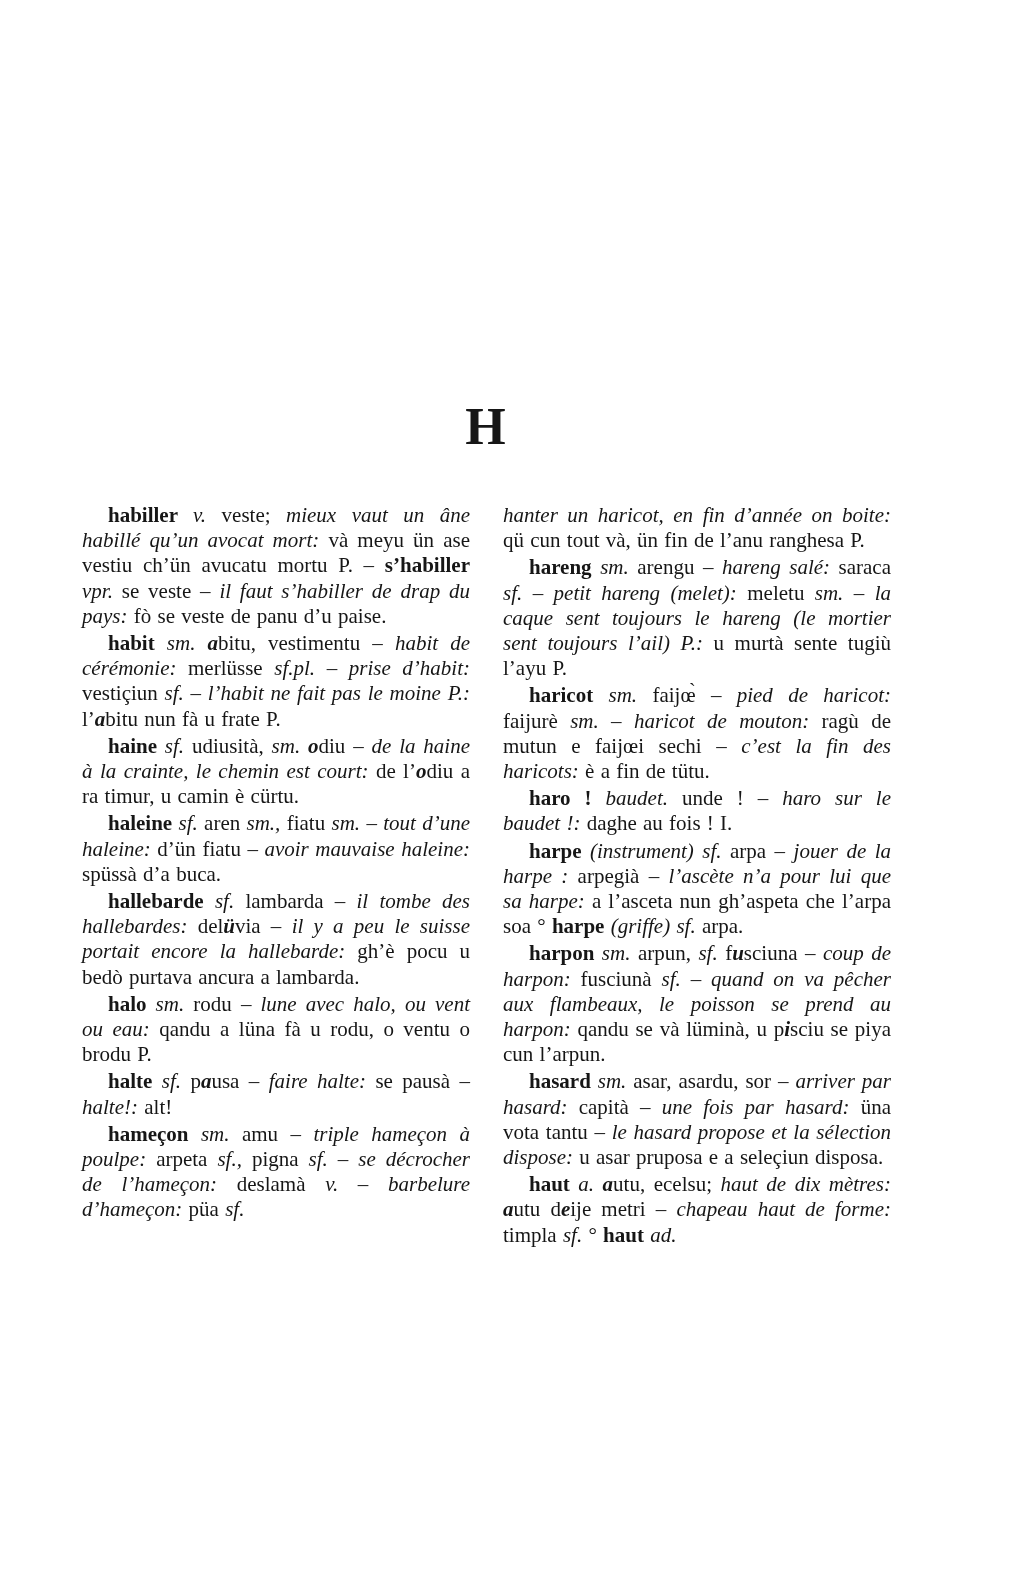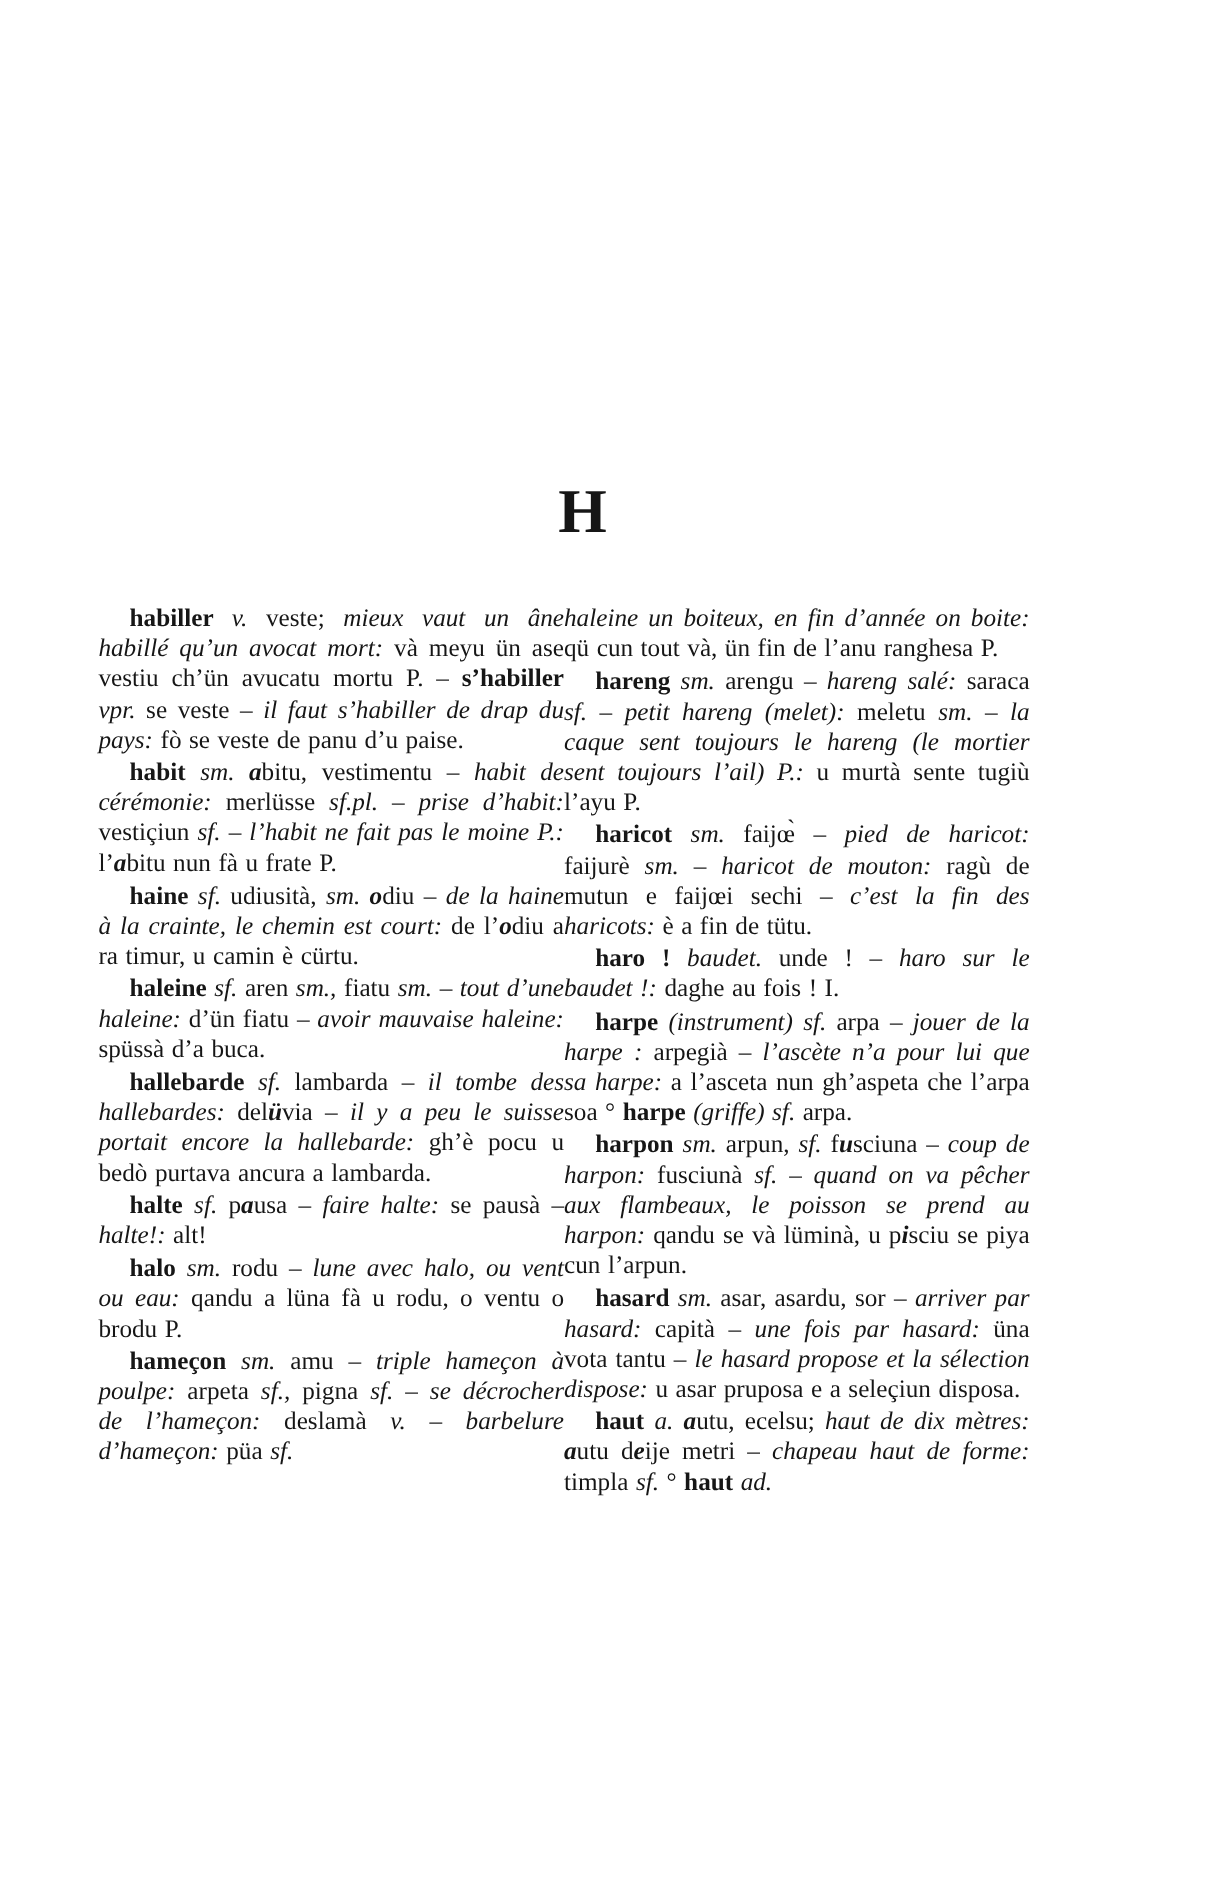--- a/index.html
+++ b/index.html
@@ -23,20 +23,21 @@
     font-weight: 700;
     letter-spacing: 1px;
     margin: 0;
   }
   .columns {
     position: absolute;
     top: 503px;
     left: 82px;
     width: 810px;
     display: flex;
+    gap: 33px;
   }
   .col { width: 388px; }
   p.entry {
     margin: 0;
     font-size: 21px;
     line-height: 25.2px;
     text-align: justify;
     text-indent: 26px;
     word-spacing: 1px;
   }
@@ -53,26 +54,26 @@
 <div class="page">
   <h1 class="section-heading">H</h1>
 
   <div class="columns">
     <div class="col">
         <p class="entry"><span class="seg-b">habiller </span><span class="seg-i">v. </span><span class="seg-n">veste; </span><span class="seg-i">mieux vaut un âne habillé qu’un avocat mort: </span><span class="seg-n">và meyu ün ase vestiu ch’ün avucatu mortu P. – </span><span class="seg-b">s’habiller </span><span class="seg-i">vpr. </span><span class="seg-n">se veste – </span><span class="seg-i">il faut s’habiller de drap du pays: </span><span class="seg-n">fò se veste de panu d’u paise.</span></p>
         <p class="entry"><span class="seg-b">habit </span><span class="seg-i">sm. </span><span class="seg-bi">a</span><span class="seg-n">bitu, vestimentu – </span><span class="seg-i">habit de cérémonie: </span><span class="seg-n">merlüsse </span><span class="seg-i">sf.pl. </span><span class="seg-n">– </span><span class="seg-i">prise d’habit: </span><span class="seg-n">vestiçiun </span><span class="seg-i">sf. </span><span class="seg-n">– </span><span class="seg-i">l’habit ne fait pas le moine P.: </span><span class="seg-n">l’</span><span class="seg-bi">a</span><span class="seg-n">bitu nun fà u frate P.</span></p>
         <p class="entry"><span class="seg-b">haine </span><span class="seg-i">sf. </span><span class="seg-n">udiusità, </span><span class="seg-i">sm. </span><span class="seg-bi">o</span><span class="seg-n">diu – </span><span class="seg-i">de la haine à la crainte, le chemin est court: </span><span class="seg-n">de l’</span><span class="seg-bi">o</span><span class="seg-n">diu a ra timur, u camin è cürtu.</span></p>
         <p class="entry"><span class="seg-b">haleine </span><span class="seg-i">sf. </span><span class="seg-n">aren </span><span class="seg-i">sm., </span><span class="seg-n">fiatu </span><span class="seg-i">sm. </span><span class="seg-n">– </span><span class="seg-i">tout d’une haleine: </span><span class="seg-n">d’ün fiatu – </span><span class="seg-i">avoir mauvaise haleine: </span><span class="seg-n">spüssà d’a buca.</span></p>
         <p class="entry"><span class="seg-b">hallebarde </span><span class="seg-i">sf. </span><span class="seg-n">lambarda – </span><span class="seg-i">il tombe des hallebardes: </span><span class="seg-n">del</span><span class="seg-bi">ü</span><span class="seg-n">via – </span><span class="seg-i">il y a peu le suisse portait encore la hallebarde: </span><span class="seg-n">gh’è pocu u bedò purtava ancura a lambarda.</span></p>
+        <p class="entry"><span class="seg-b">halo </span><span class="seg-i">sm. </span><span class="seg-n">rodu – </span><span class="seg-i">lune avec halo, ou vent ou eau: </span><span class="seg-n">qandu a lüna fà u rodu, o ventu o brodu P.</span></p>
         <p class="entry"><span class="seg-b">halte </span><span class="seg-i">sf. </span><span class="seg-n">p</span><span class="seg-bi">a</span><span class="seg-n">usa – </span><span class="seg-i">faire halte: </span><span class="seg-n">se pausà – </span><span class="seg-i">halte!: </span><span class="seg-n">alt!</span></p>
-        <p class="entry"><span class="seg-b">halo </span><span class="seg-i">sm. </span><span class="seg-n">rodu – </span><span class="seg-i">lune avec halo, ou vent ou eau: </span><span class="seg-n">qandu a lüna fà u rodu, o ventu o brodu P.</span></p>
         <p class="entry"><span class="seg-b">hameçon </span><span class="seg-i">sm. </span><span class="seg-n">amu – </span><span class="seg-i">triple hameçon à poulpe: </span><span class="seg-n">arpeta </span><span class="seg-i">sf., </span><span class="seg-n">pigna </span><span class="seg-i">sf. </span><span class="seg-n">– </span><span class="seg-i">se décrocher de l’hameçon: </span><span class="seg-n">deslamà </span><span class="seg-i">v. </span><span class="seg-n">– </span><span class="seg-i">barbelure d’hameçon: </span><span class="seg-n">püa </span><span class="seg-i">sf.</span></p>
       </div>
     <div class="col">
-        <p class="entry no-indent"><span class="seg-i">haleine un boiteux, en fin d’année on boite: </span><span class="seg-n">qü cun tout và, ün fin de l’anu ranghesa P.</span></p>
+        <p class="entry no-indent"><span class="seg-i">hanter un haricot, en fin d’année on boite: </span><span class="seg-n">qü cun tout và, ün fin de l’anu ranghesa P.</span></p>
         <p class="entry"><span class="seg-b">hareng </span><span class="seg-i">sm. </span><span class="seg-n">arengu – </span><span class="seg-i">hareng salé: </span><span class="seg-n">saraca </span><span class="seg-i">sf. </span><span class="seg-n">– </span><span class="seg-i">petit hareng (melet): </span><span class="seg-n">meletu </span><span class="seg-i">sm. </span><span class="seg-n">– </span><span class="seg-i">la caque sent toujours le hareng (le mortier sent toujours l’ail) P.: </span><span class="seg-n">u murtà sente tugiù l’ayu P.</span></p>
         <p class="entry"><span class="seg-b">haricot </span><span class="seg-i">sm. </span><span class="seg-n">faijœ̀ – </span><span class="seg-i">pied de haricot: </span><span class="seg-n">faijurè </span><span class="seg-i">sm. </span><span class="seg-n">– </span><span class="seg-i">haricot de mouton: </span><span class="seg-n">ragù de mutun e faijœi sechi – </span><span class="seg-i">c’est la fin des haricots: </span><span class="seg-n">è a fin de tütu.</span></p>
         <p class="entry"><span class="seg-b">haro ! </span><span class="seg-i">baudet. </span><span class="seg-n">unde ! – </span><span class="seg-i">haro sur le baudet !: </span><span class="seg-n">daghe au fois ! I.</span></p>
         <p class="entry"><span class="seg-b">harpe </span><span class="seg-i">(instrument) sf. </span><span class="seg-n">arpa – </span><span class="seg-i">jouer de la harpe : </span><span class="seg-n">arpegià – </span><span class="seg-i">l’ascète n’a pour lui que sa harpe: </span><span class="seg-n">a l’asceta nun gh’aspeta che l’arpa soa ° </span><span class="seg-b">harpe </span><span class="seg-i">(griffe) sf. </span><span class="seg-n">arpa.</span></p>
         <p class="entry"><span class="seg-b">harpon </span><span class="seg-i">sm. </span><span class="seg-n">arpun, </span><span class="seg-i">sf. </span><span class="seg-n">f</span><span class="seg-bi">u</span><span class="seg-n">sciuna – </span><span class="seg-i">coup de harpon: </span><span class="seg-n">fusciunà </span><span class="seg-i">sf. </span><span class="seg-n">– </span><span class="seg-i">quand on va pêcher aux flambeaux, le poisson se prend au harpon: </span><span class="seg-n">qandu se và lüminà, u p</span><span class="seg-bi">i</span><span class="seg-n">sciu se piya cun l’arpun.</span></p>
         <p class="entry"><span class="seg-b">hasard </span><span class="seg-i">sm. </span><span class="seg-n">asar, asardu, sor – </span><span class="seg-i">arriver par hasard: </span><span class="seg-n">capità – </span><span class="seg-i">une fois par hasard: </span><span class="seg-n">üna vota tantu – </span><span class="seg-i">le hasard propose et la sélection dispose: </span><span class="seg-n">u asar pruposa e a seleçiun disposa.</span></p>
         <p class="entry"><span class="seg-b">haut </span><span class="seg-i">a. </span><span class="seg-bi">a</span><span class="seg-n">utu, ecelsu; </span><span class="seg-i">haut de dix mètres: </span><span class="seg-bi">a</span><span class="seg-n">utu d</span><span class="seg-bi">e</span><span class="seg-n">ije metri – </span><span class="seg-i">chapeau haut de forme: </span><span class="seg-n">timpla </span><span class="seg-i">sf. </span><span class="seg-n">° </span><span class="seg-b">haut </span><span class="seg-i">ad.</span></p>
       </div>
   </div>
 </div>

